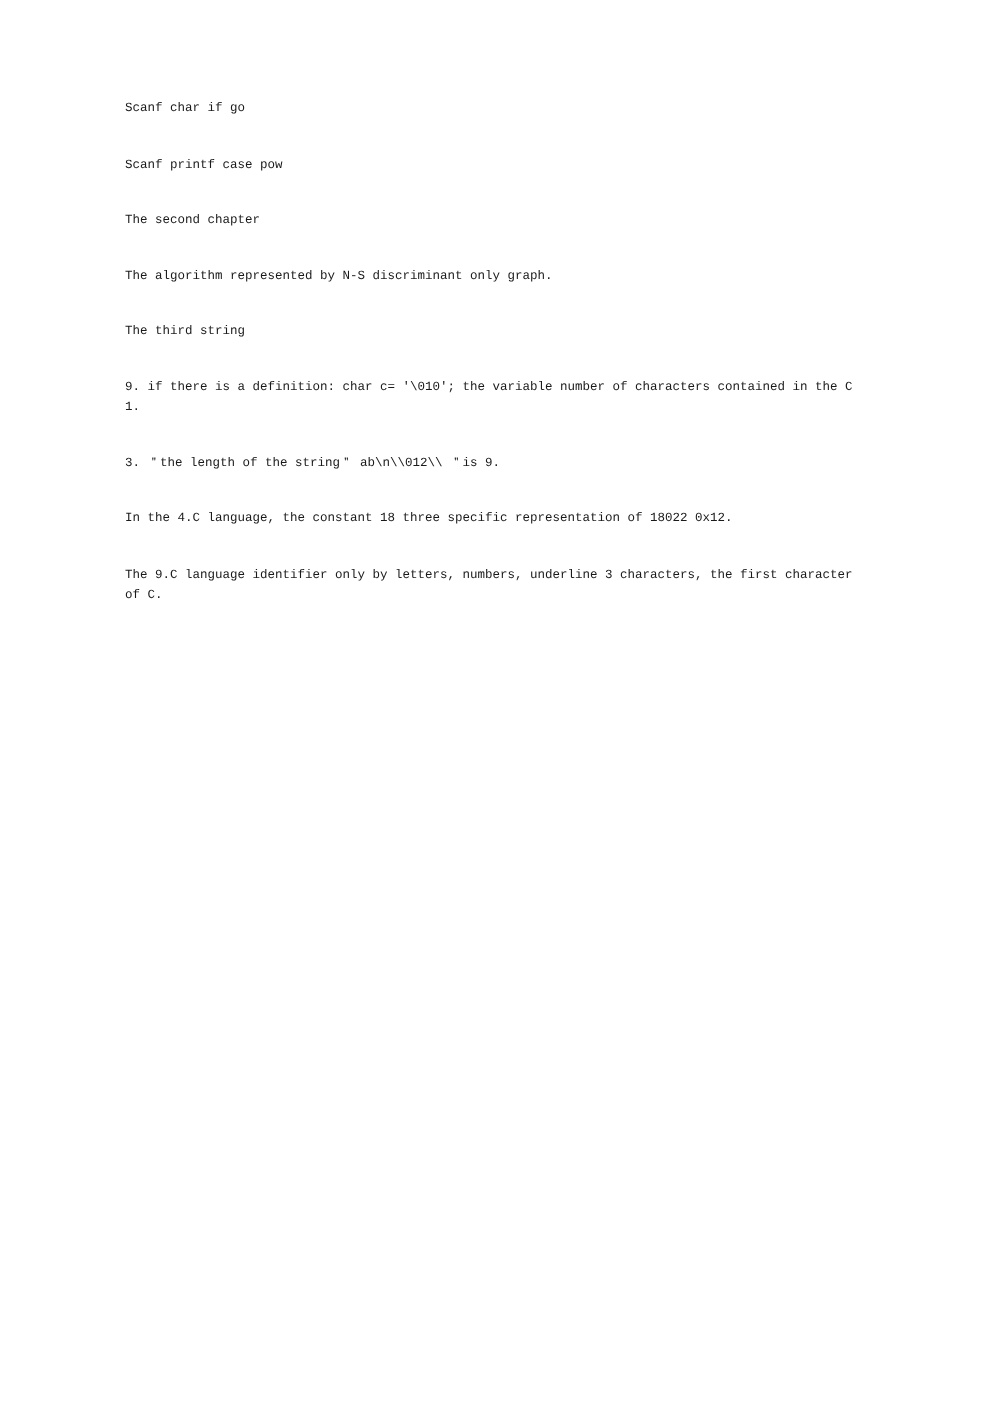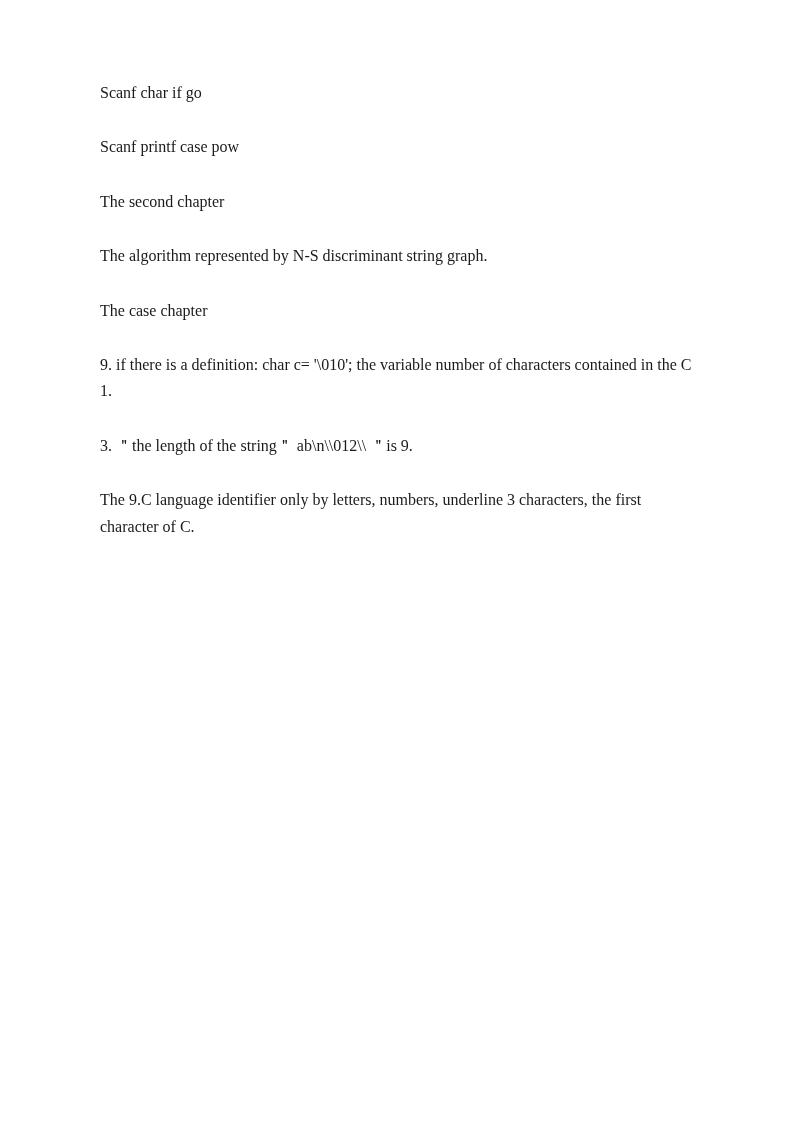--- a/index.html
+++ b/index.html
@@ -17,48 +17,51 @@
       min-height: 1132px;
       padding: 80px 100px 80px 100px;
       line-height: 1.6;
     }
 
     .content-block {
       margin-bottom: 28px;
     }
 
     .content-block p {
-      font-family: Liberation Serif, serif;
-      font-size: 16px;
+      font-family: Liberation Mono, monospace;
+      font-size: 10px;
       color: #1a1a1a;
       line-height: 1.65;
       font-weight: 400;
     }
   </style>
 </head>
 <body>
 
 <div id="page-container">
 <div class="content-block">
       <p>Scanf char if go</p>
     </div>
     <div class="content-block">
       <p>Scanf printf case pow</p>
     </div>
     <div class="content-block">
       <p>The second chapter</p>
     </div>
     <div class="content-block">
-      <p>The algorithm represented by N-S discriminant string graph.</p>
+      <p>The algorithm represented by N-S discriminant only graph.</p>
     </div>
     <div class="content-block">
-      <p>The case chapter</p>
+      <p>The third string</p>
     </div>
     <div class="content-block">
       <p>9. if there is a definition: char c= '\010'; the variable number of characters contained in the C 1.</p>
     </div>
     <div class="content-block">
       <p>3. ＂the length of the string＂ ab\n\\012\\ ＂is 9.</p>
     </div>
     <div class="content-block">
+      <p>In the 4.C language, the constant 18 three specific representation of 18022 0x12.</p>
+    </div>
+    <div class="content-block">
       <p>The 9.C language identifier only by letters, numbers, underline 3 characters, the first character of C.</p>
     </div>
   </div>
 
 </body></html>

